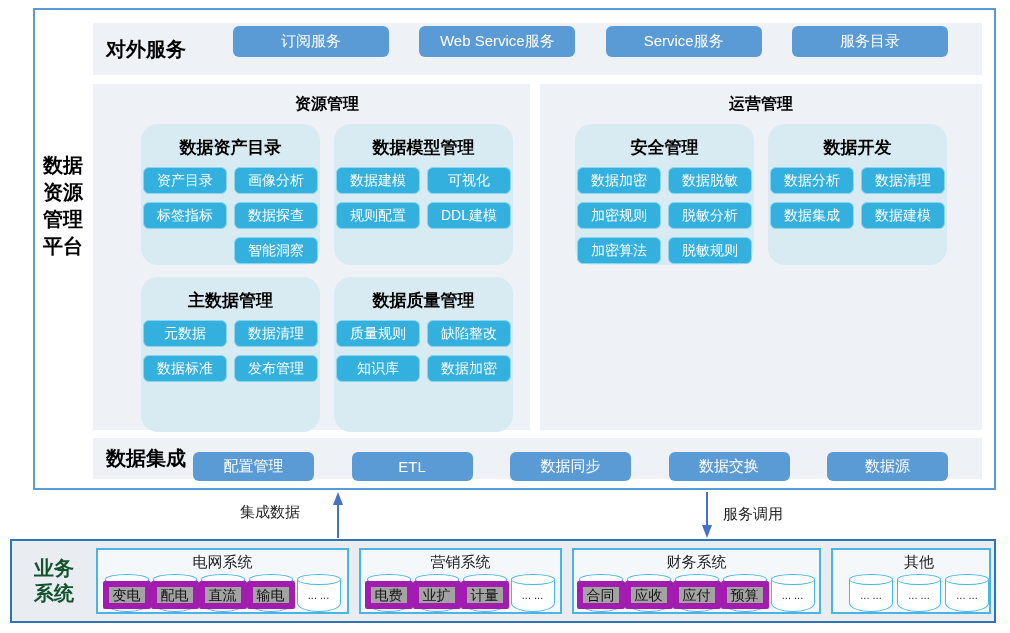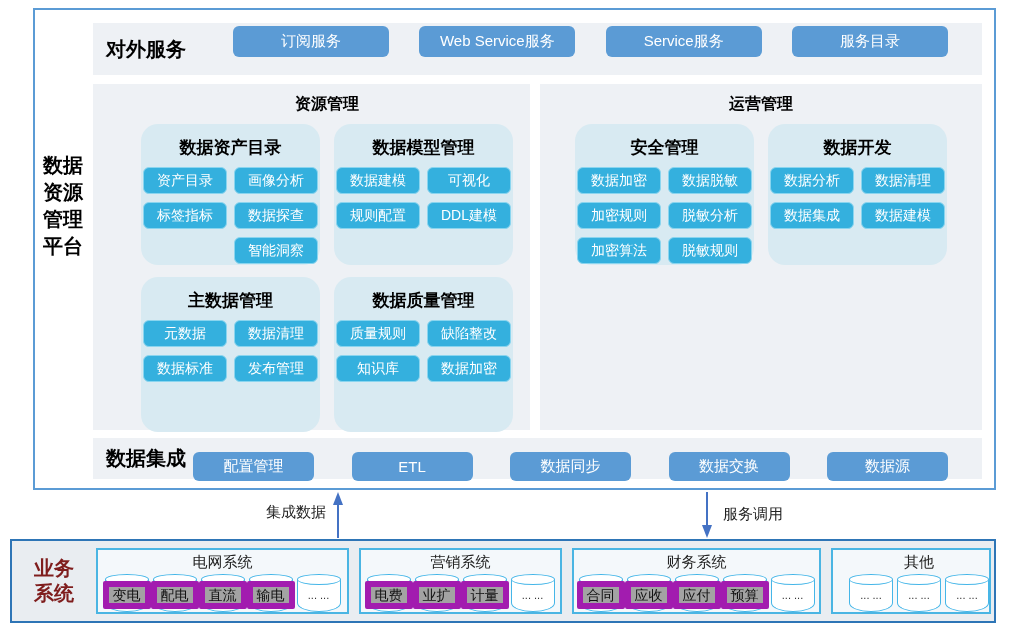--- a/index.html
+++ b/index.html
@@ -33,29 +33,29 @@
            margin-top:11px; color:#000; }
   .chips { display:grid; grid-template-columns:repeat(2,84px); gap:8px 7px; justify-content:center; margin-top:6px; }
   .chip { height:27px; background:var(--chip-cyan,#34b0de); border:1px solid var(--chip-border,#8ad5ef);
            border-radius:6px; color:#fff; font:14px "Liberation Sans","DejaVu Sans",sans-serif;
            display:flex; align-items:center; justify-content:center; cursor:default; }
   .chip:empty { visibility:hidden; }
 
   
   .arrows { position:absolute; left:0; top:490px; pointer-events:none; }
   .flow-label { position:absolute; font-size:15px; color:#222; }
-  .flow-label.up { left:240px; top:503px; width:86px; text-align:right; }
+  .flow-label.up { left:240px; top:503px; width:86px; }
   .flow-label.down { left:723px; top:505px; }
 
   
   .strip { position:absolute; left:10px; top:539px; width:986px; height:84px;
            background:var(--strip-bg,#e9edf1); border:2px solid var(--strip-border,#2e75b6);
            display:flex; align-items:center; }
   .strip-label { width:84px; flex:0 0 auto; text-align:center; font-size:20px; font-weight:bold;
-           line-height:25px; color:#7f1d1d; }
+           line-height:25px; color:#14532d; }
   .sys-row { flex:1; display:flex; gap:10px; margin-right:8px; height:66px; }
   .sys-box { border:2px solid var(--box-border,#4ab5e3); background:var(--box-bg,#f4f8fb);
            display:flex; flex-direction:column; align-items:center; }
   .sys-box.w1 { width:253px; } .sys-box.w2 { width:203px; } .sys-box.w3 { width:249px; } .sys-box.w4 { flex:1;padding-left:16px; }
   .sys-title { font-size:15px; color:#222; margin-top:3px; }
   .db-row { display:flex; gap:4px; margin-top:2px; }
   .cyl { position:relative; width:44px; height:38px; flex:0 0 auto; }
   .cyl-top { position:absolute; left:0; right:0; top:0; height:11px; background:#fff;
            border:1.5px solid var(--cylinder-border,#45b6e8); border-radius:50%; z-index:2; display:block; }
   .cyl-body { position:absolute; left:0; right:0; top:5px; bottom:0; background:#fff;

